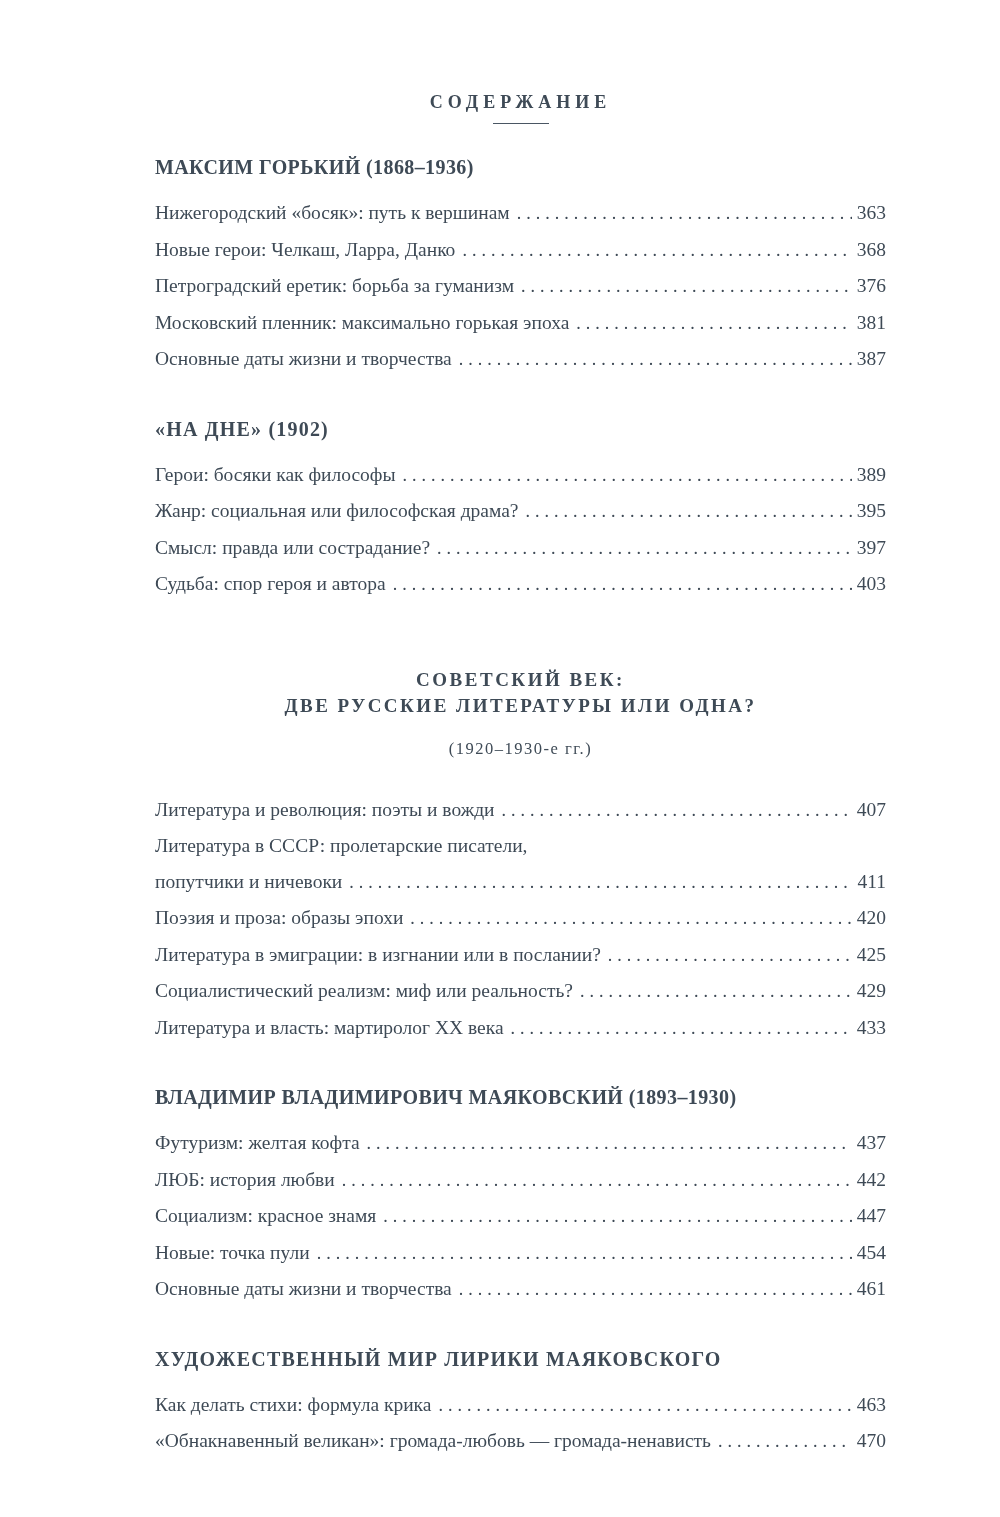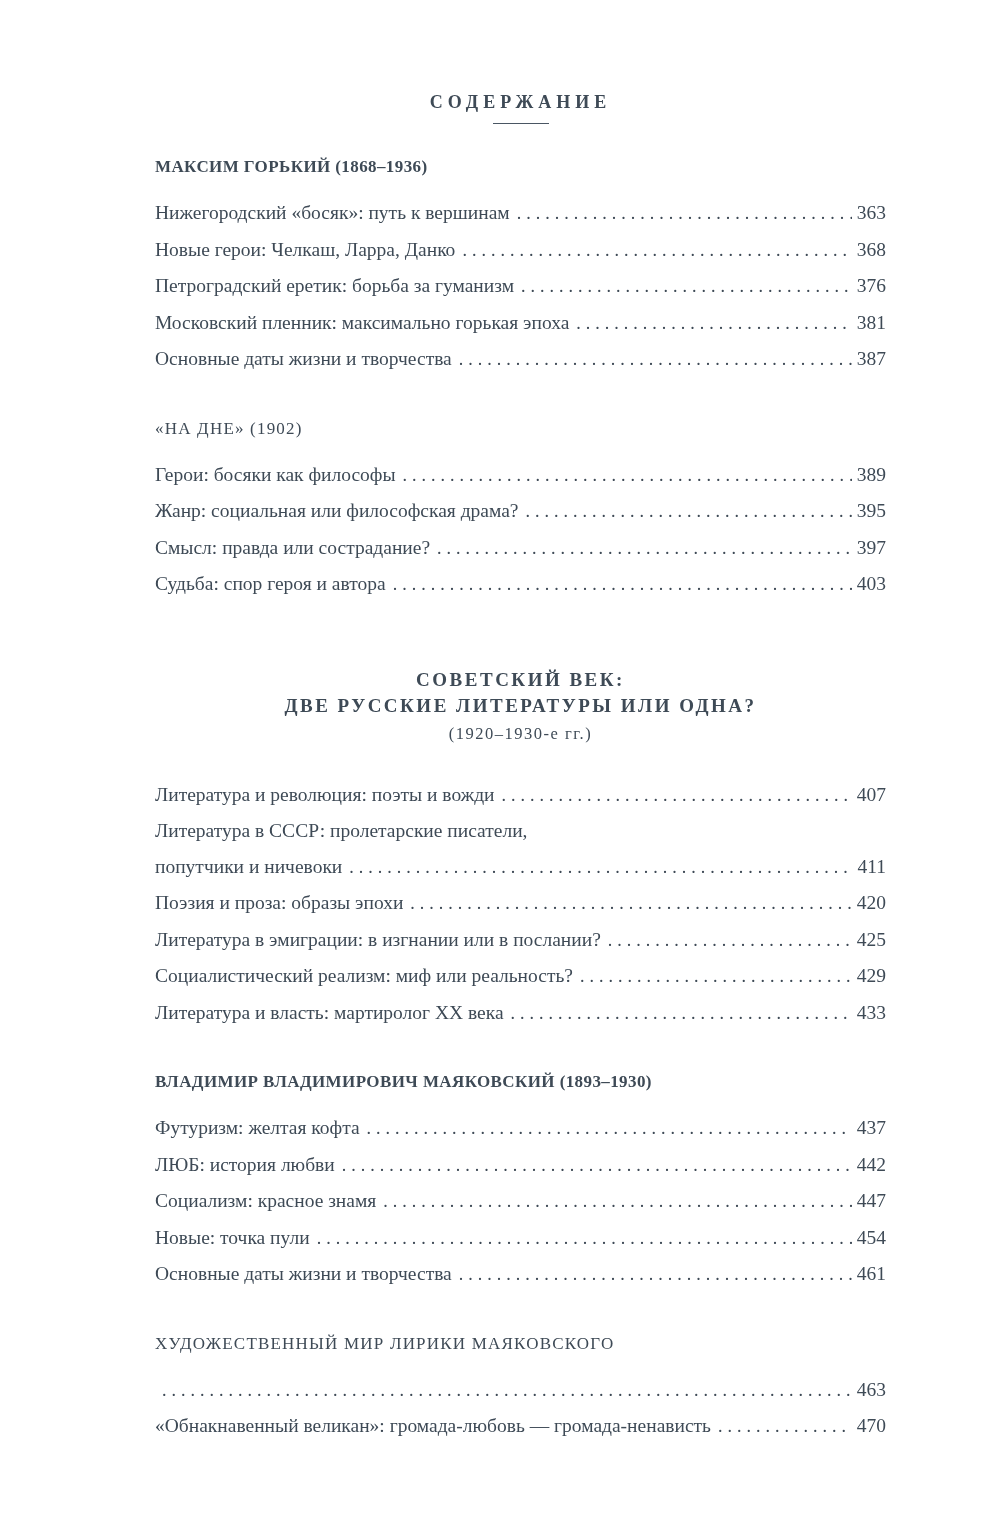--- a/index.html
+++ b/index.html
@@ -26,48 +26,48 @@
     font-size: 18px;
     letter-spacing: 5px;
   }
   .header-rule {
     width: 56px;
     height: 0;
     border-bottom: 1px solid #4a5663;
     margin: 10px auto 0;
   }
   .toc-section .heading {
-    font-size: 17px;
+    font-size: 20px;
     line-height: 26px;
     margin: 38px 0 15px;
   }
   .toc-section:first-child .heading {
     margin-top: 30px;
   }
   .heading.bold-left {
     font-weight: bold;
     letter-spacing: 0.4px;
   }
   .heading.regular-left {
-    font-weight: normal;
+    font-weight: bold;
     letter-spacing: 1.2px;
   }
   .heading.center {
     text-align: center;
     font-weight: bold;
     font-size: 19px;
     letter-spacing: 2.5px;
     line-height: 26px;
     margin: 64px 0 30px;
   }
   .heading.center .heading-line:nth-child(3) {
     font-size: 16.5px;
     font-weight: normal;
     letter-spacing: 1.5px;
-    margin-top: 2px;
+    margin-top: 17px;
   }
   .toc-entry {
     font-size: 19.5px;
     line-height: 35.5px;
   }
   .entry-pre {
     white-space: nowrap;
   }
   .entry-row {
     display: flex;
@@ -273,20 +273,21 @@
           </div>
         </div>
       </section>
       <section class="toc-section">
         <div class="heading regular-left">
           <div class="heading-line">ХУДОЖЕСТВЕННЫЙ МИР ЛИРИКИ МАЯКОВСКОГО</div>
         </div>
         <div class="entries">
           <div class="toc-entry">
             <div class="entry-row">
+              <span class="entry-title">Как делать стихи: формула крика</span>
               <span class="leader"></span>
               <span class="entry-page">463</span>
             </div>
           </div>
           <div class="toc-entry">
             <div class="entry-row">
               <span class="entry-title">«Обнакнавенный великан»: громада-любовь — громада-ненависть</span>
               <span class="leader"></span>
               <span class="entry-page">470</span>
             </div>

